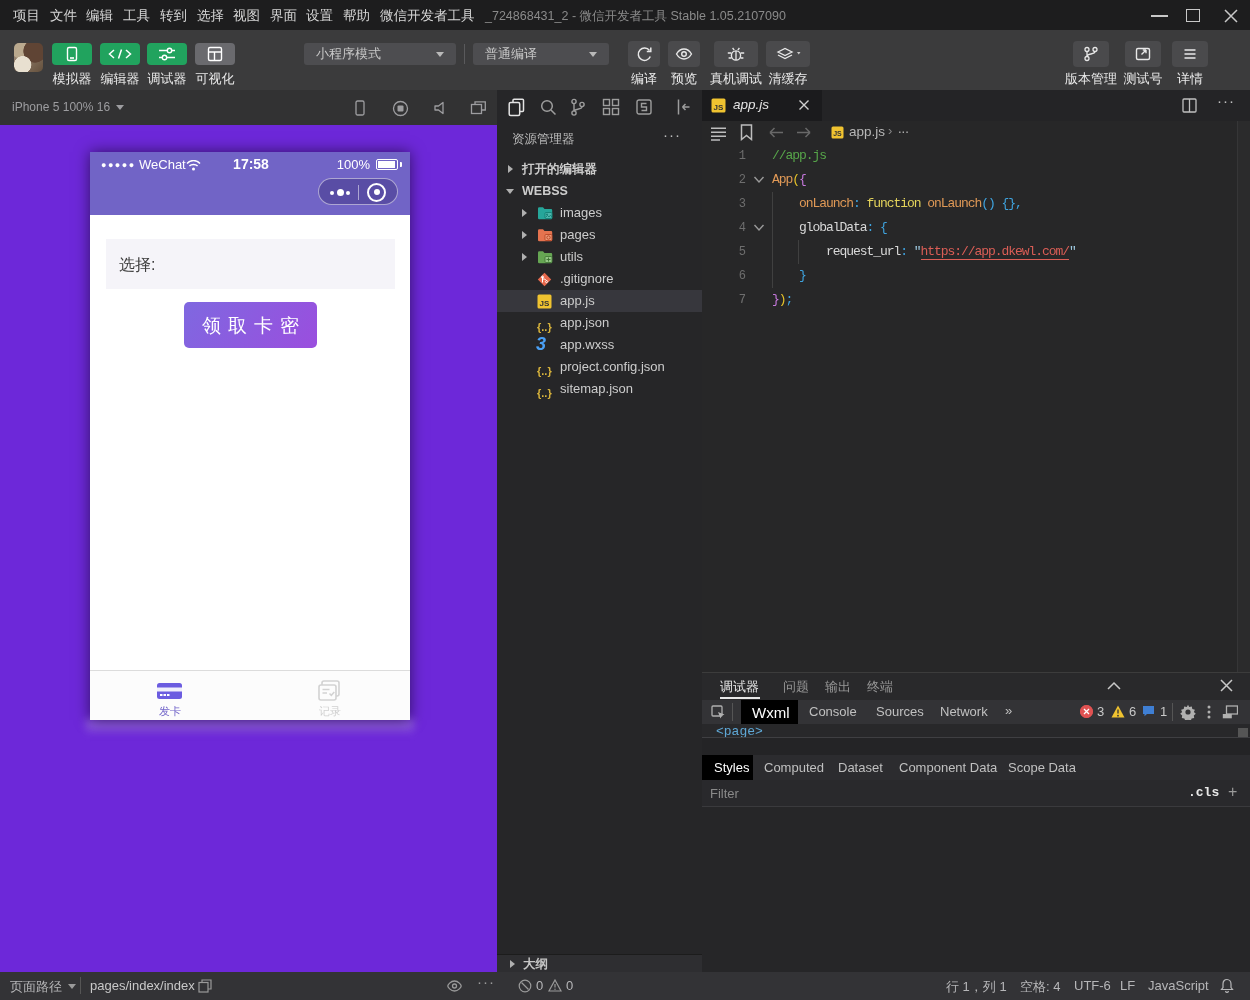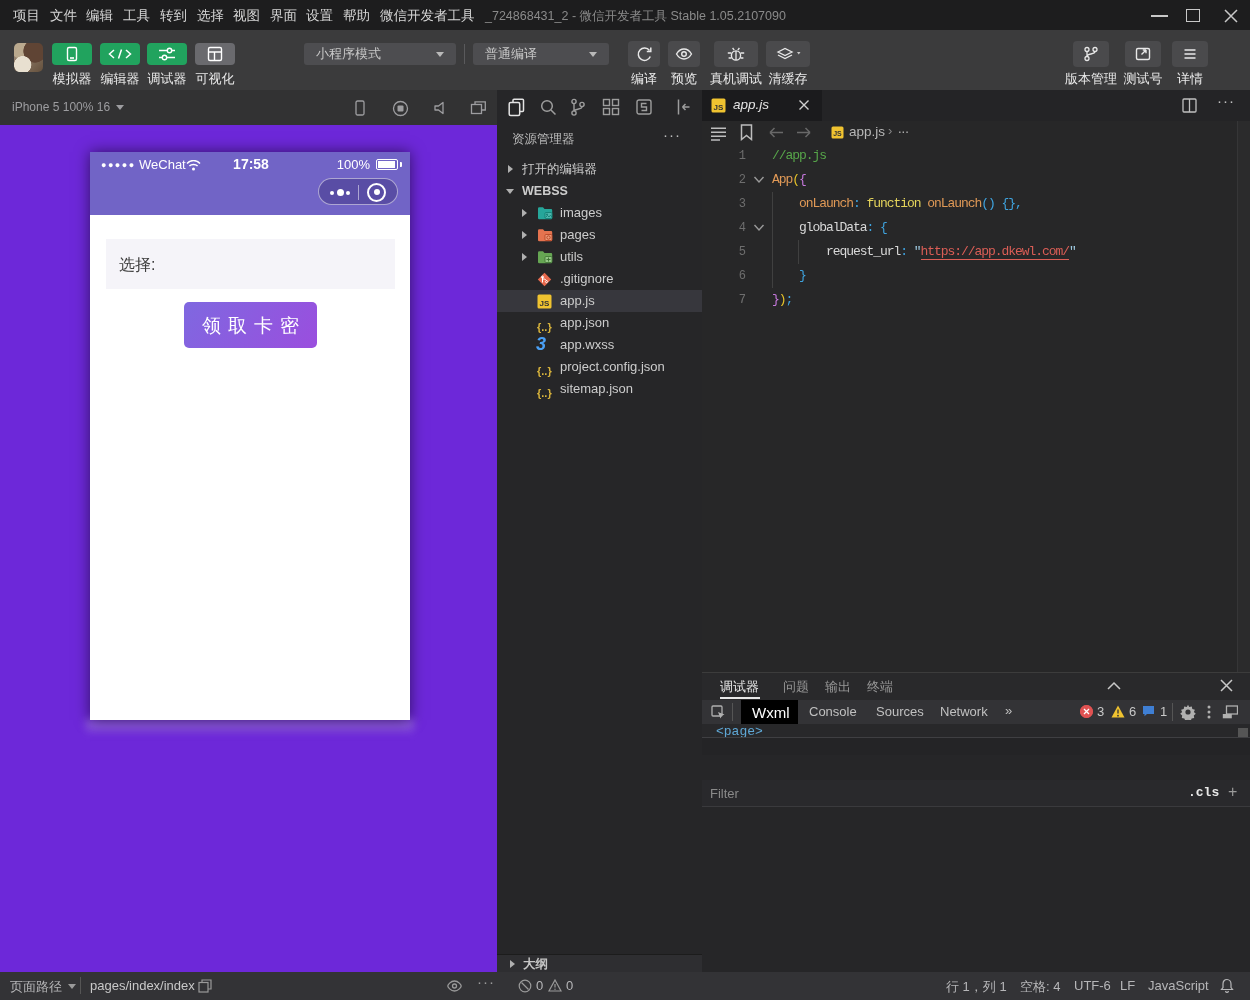--- a/index.html
+++ b/index.html
@@ -214,20 +214,36 @@
       </div>
 
       <div class="abs" style="left:94px;top:150px;width:133px;height:46px;border-radius:5px;background:linear-gradient(125deg,#7f68e0 0%,#9a4ede 100%)">
         <div style="position:absolute;left:0;top:11px;width:133px;text-align:center;color:#fff;font-size:19px;letter-spacing:7px;text-indent:7px">领取卡密</div>
       </div>
 
       <div class="abs" style="left:16px;top:87px;width:289px;height:50px;background:#f5f4f9">
         <span style="position:absolute;left:13px;top:16px;font-size:16px;color:#3d3d3d">选择:</span>
       </div>
 
+      <div class="abs" style="left:0;top:518px;width:320px;height:50px;background:#fcfcfc;border-top:1px solid #dcdcdc">
+        <svg class="abs" style="left:66px;top:10px" width="27" height="20" viewBox="0 0 27 20">
+            <rect x="1" y="2" width="25" height="16" rx="2.5" fill="#6b5ce0"></rect>
+            <rect x="1" y="6.5" width="25" height="4" fill="#fff" opacity="0.9"></rect>
+            <rect x="4" y="13" width="2.5" height="2" fill="#fff"></rect>
+            <rect x="7.5" y="13" width="2.5" height="2" fill="#fff"></rect>
+            <rect x="11" y="13" width="2.5" height="2" fill="#fff"></rect>
+          </svg>
+        <div class="abs" style="left:55px;top:33px;width:50px;text-align:center;font-size:11px;color:#7265c9">发卡</div>
+        <svg class="abs" style="left:226px;top:8px" width="28" height="24" viewBox="0 0 28 24">
+            <rect x="6" y="2" width="17" height="15" rx="2" fill="none" stroke="#d2d2d2" stroke-width="1.6"></rect>
+            <rect x="3" y="6" width="17" height="15" rx="2" fill="#fcfcfc" stroke="#d2d2d2" stroke-width="1.6"></rect>
+            <path d="M6.5 10.5 h7 M6.5 14 h4.5 M13.5 14.5 l1.8 1.8 l3 -3.4" fill="none" stroke="#d2d2d2" stroke-width="1.5"></path>
+          </svg>
+        <div class="abs" style="left:215px;top:33px;width:50px;text-align:center;font-size:11px;color:#d0d0d0">记录</div>
+      </div>
     </div>
   </div>
   <div class="abs" id="explorer">
 
     <svg class="abs" style="left:11px;top:8px" width="17" height="19" viewBox="0 0 17 19">
         <rect x="1.2" y="4.5" width="10.5" height="13" rx="1.5" fill="none" stroke="#e3e3e3" stroke-width="1.5"></rect>
         <path d="M5 4.5 V2.2 A1 1 0 0 1 6 1.2 H14.5 A1 1 0 0 1 15.5 2.2 V12.5 A1 1 0 0 1 14.5 13.5 H11.7" fill="none" stroke="#e3e3e3" stroke-width="1.5"></path>
       </svg>
     <svg class="abs" style="left:43px;top:9px" width="17" height="17" viewBox="0 0 17 17">
         <circle cx="7" cy="7" r="5.3" fill="none" stroke="#9d9d9d" stroke-width="1.5"></circle>
@@ -252,21 +268,21 @@
     <svg class="abs" style="left:177px;top:8px" width="17" height="18" viewBox="0 0 17 18">
         <path d="M4.5 1.5 V16.5" stroke="#9d9d9d" stroke-width="1.5"></path>
         <path d="M15.5 9 H8.5 M8.5 9 l3 -3 M8.5 9 l3 3" fill="none" stroke="#9d9d9d" stroke-width="1.5"></path>
       </svg>
 
     <div class="abs" style="left:15px;top:41px;font-size:12.5px;color:#bcbcbc">资源管理器</div>
     <div class="abs" style="left:166px;top:36px;font-size:15px;color:#bcbcbc;letter-spacing:1px">···</div>
 
     <div class="treerow" style="top:68px">
         <span class="arrow-r" style="left:11px"></span>
-        <span style="position:absolute;left:25px;font-weight:normal;font-size:12.5px">打开的编辑器</span>
+        <span style="position:absolute;left:25px;font-weight:bold;font-size:12.5px">打开的编辑器</span>
       </div>
     <div class="treerow" style="top:90px">
         <span class="arrow-d" style="left:9px"></span>
         <span style="position:absolute;left:25px;font-weight:bold;font-size:12.5px">WEBSS</span>
       </div>
     <div class="treerow" style="top:112px">
         <span class="arrow-r" style="left:25px"></span>
         <span class="fico" style="left:40px">
           <svg width="16" height="14" viewBox="0 0 16 14">
             <path d="M1 2.5 A1.2 1.2 0 0 1 2.2 1.3 H6 L7.5 3 H14 A1.2 1.2 0 0 1 15.2 4.2 V12 A1.2 1.2 0 0 1 14 13.2 H2.2 A1.2 1.2 0 0 1 1 12 Z" fill="#26a69a"></path>
@@ -465,20 +481,29 @@
           </svg>
       </div>
 
       <div class="abs" style="left:0;top:51px;width:548px;height:13px;background:#28282a;overflow:hidden">
         <span style="position:absolute;left:14px;top:0px;font-size:13px;font-family:'Liberation Mono',monospace;color:#5fa8d6">&lt;page&gt;</span>
         <div style="position:absolute;left:536px;top:4px;width:10px;height:40px;background:#555"></div>
       </div>
       <div class="abs" style="left:0;top:64px;width:548px;height:1px;background:#3f3f42"></div>
       <div class="abs" style="left:0;top:65px;width:548px;height:17px;background:#242426"></div>
 
+      <div class="abs" style="left:0;top:82px;width:548px;height:25px;background:#2c2c2f">
+        <div class="abs" style="left:0;top:0;width:51px;height:25px;background:#000">
+            <span style="position:absolute;left:12px;top:5px;font-size:13px;color:#fff">Styles</span>
+          </div>
+        <span class="abs" style="left:62px;top:5px;font-size:13px;color:#c0c0c0">Computed</span>
+        <span class="abs" style="left:136px;top:5px;font-size:13px;color:#c0c0c0">Dataset</span>
+        <span class="abs" style="left:197px;top:5px;font-size:13px;color:#c0c0c0">Component Data</span>
+        <span class="abs" style="left:306px;top:5px;font-size:13px;color:#c0c0c0">Scope Data</span>
+      </div>
 
       <div class="abs" style="left:0;top:107px;width:548px;height:27px;background:#29292c;border-bottom:1px solid #3a3a3d">
         <span class="abs" style="left:8px;top:6px;font-size:13px;color:#8a8a8a">Filter</span>
         <span class="abs" style="left:486px;top:5px;font-size:13px;font-family:'Liberation Mono',monospace;font-weight:bold;color:#e8e8e8">.cls</span>
         <span class="abs" style="left:526px;top:3px;font-size:16px;color:#9a9a9a">+</span>
       </div>
     </div>
   </div>
   <div class="abs" id="statusbar">
     <span class="abs" style="left:10px;top:6px">页面路径</span>

